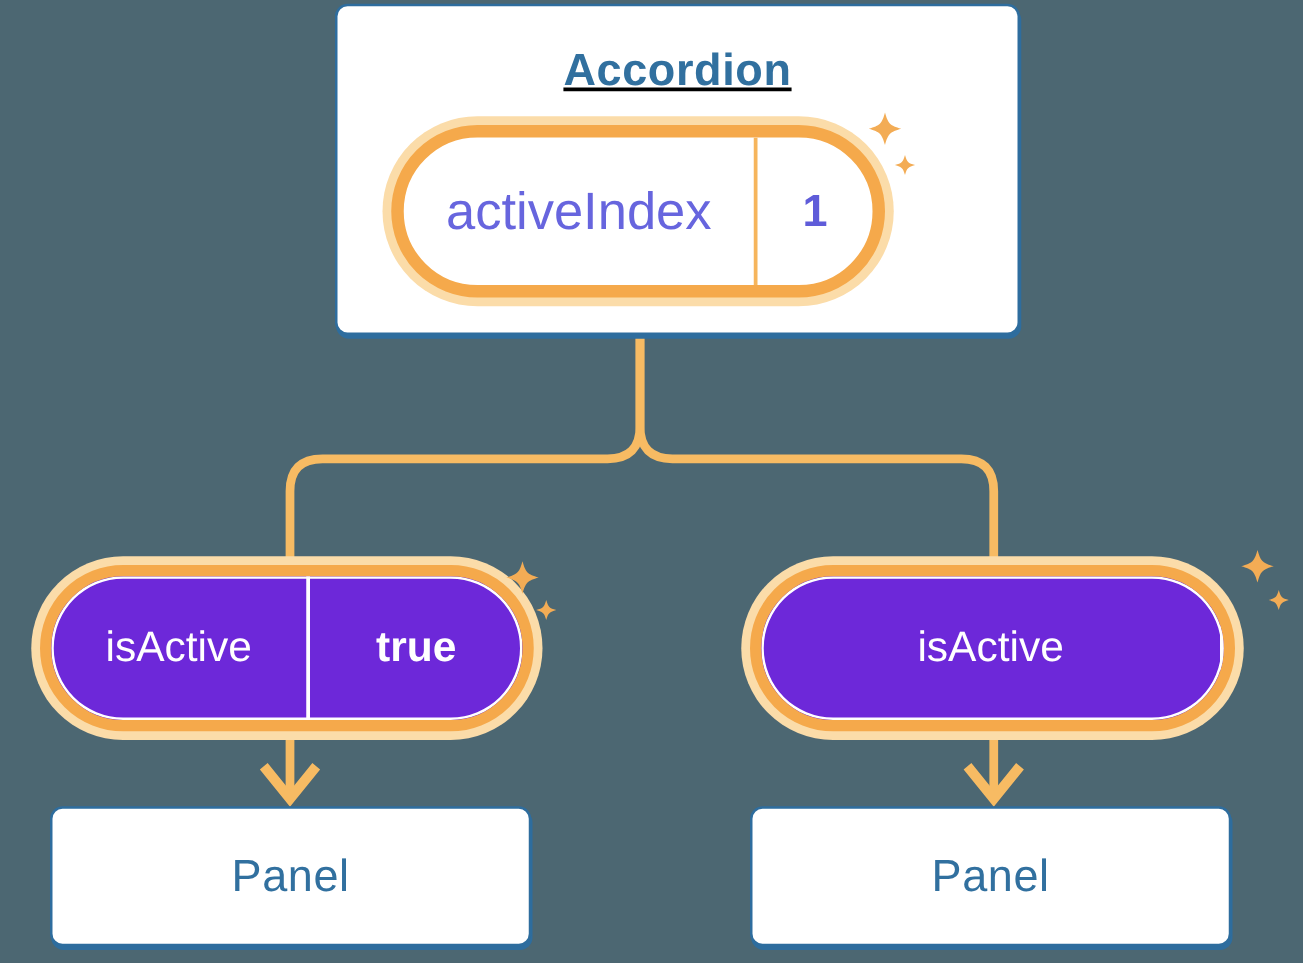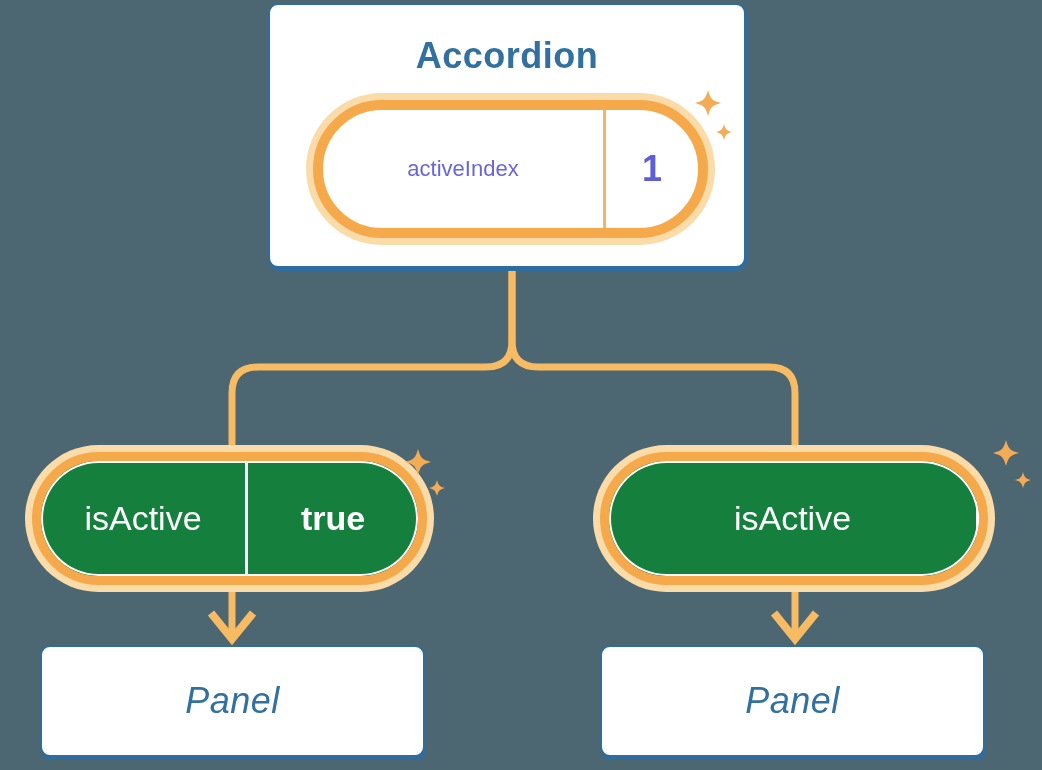--- a/index.html
+++ b/index.html
@@ -8,45 +8,45 @@
     position:relative;width:1042px;height:770px;background:#4C6772;overflow:hidden;
   }
   svg.overlay{position:absolute;left:0;top:0;pointer-events:none;}
   .layer-lines{z-index:1;}
   .layer-sparkles{z-index:3;}
 
   .card{
     position:absolute;background:#fff;border:2px solid #2E6D9E;border-radius:10px;
     box-shadow:1px 3px 0 0 #2E6D9E;z-index:2;
   }
-  .accordion-card{left:268px;top:3px;width:478px;height:265px;}
+  .accordion-card{left:268px;top:3px;width:548px;height:265px;text-decoration:underline;}
   .card-title{
     text-align:center;margin-top:30px;font-size:36px;font-weight:bold;
     color:#31709F;letter-spacing:0.5px;
   }
-  .panel-card{width:385px;height:112px;top:645px;display:flex;align-items:center;justify-content:center;font-style:italic;}
+  .panel-card{width:385px;height:112px;top:645px;display:flex;align-items:center;justify-content:center;}
   .panel-left{left:40px;}
   .panel-right{left:600px;}
   .panel-title{font-size:36px;color:#31709F;font-weight:normal;letter-spacing:0.5px;}
 
   .pill{
     position:absolute;border-radius:90px;display:flex;align-items:stretch;overflow:hidden;
   }
   .state-pill{
     left:43px;top:95px;width:395px;height:138px;background:#fff;
     border:10px solid #F5A94B;box-shadow:0 0 0 7px #FBDCA9;
   }
   .state-pill .seg-label{flex:1;display:flex;align-items:center;justify-content:center;
-    color:#6765DE;font-size:22px;}
+    color:#6765DE;font-size:42px;}
   .state-pill .divider{width:3px;background:#F6B55C;}
   .state-pill .seg-value{width:92px;display:flex;align-items:center;justify-content:center;
     color:#5F5CD9;font-size:36px;font-weight:bold;}
 
   .prop-pill{
-    top:452px;height:133px;background:#15803d;z-index:2;
+    top:452px;height:133px;background:#6d28d9;z-index:2;
     border:9px solid #F5A94B;
     box-shadow:0 0 0 7px #FBDCA9, inset 0 0 0 2px #ffffff;
   }
   .prop-pill-left{left:32px;width:395px;}
   .prop-pill-right{left:600px;width:388px;}
   .prop-pill .seg-label{flex:1;display:flex;align-items:center;justify-content:center;
     color:#ffffff;font-size:34px;}
   .prop-pill .divider{width:3px;background:#ffffff;}
   .prop-pill .seg-value{display:flex;align-items:center;justify-content:center;
     color:#ffffff;font-size:34px;font-weight:bold;}

